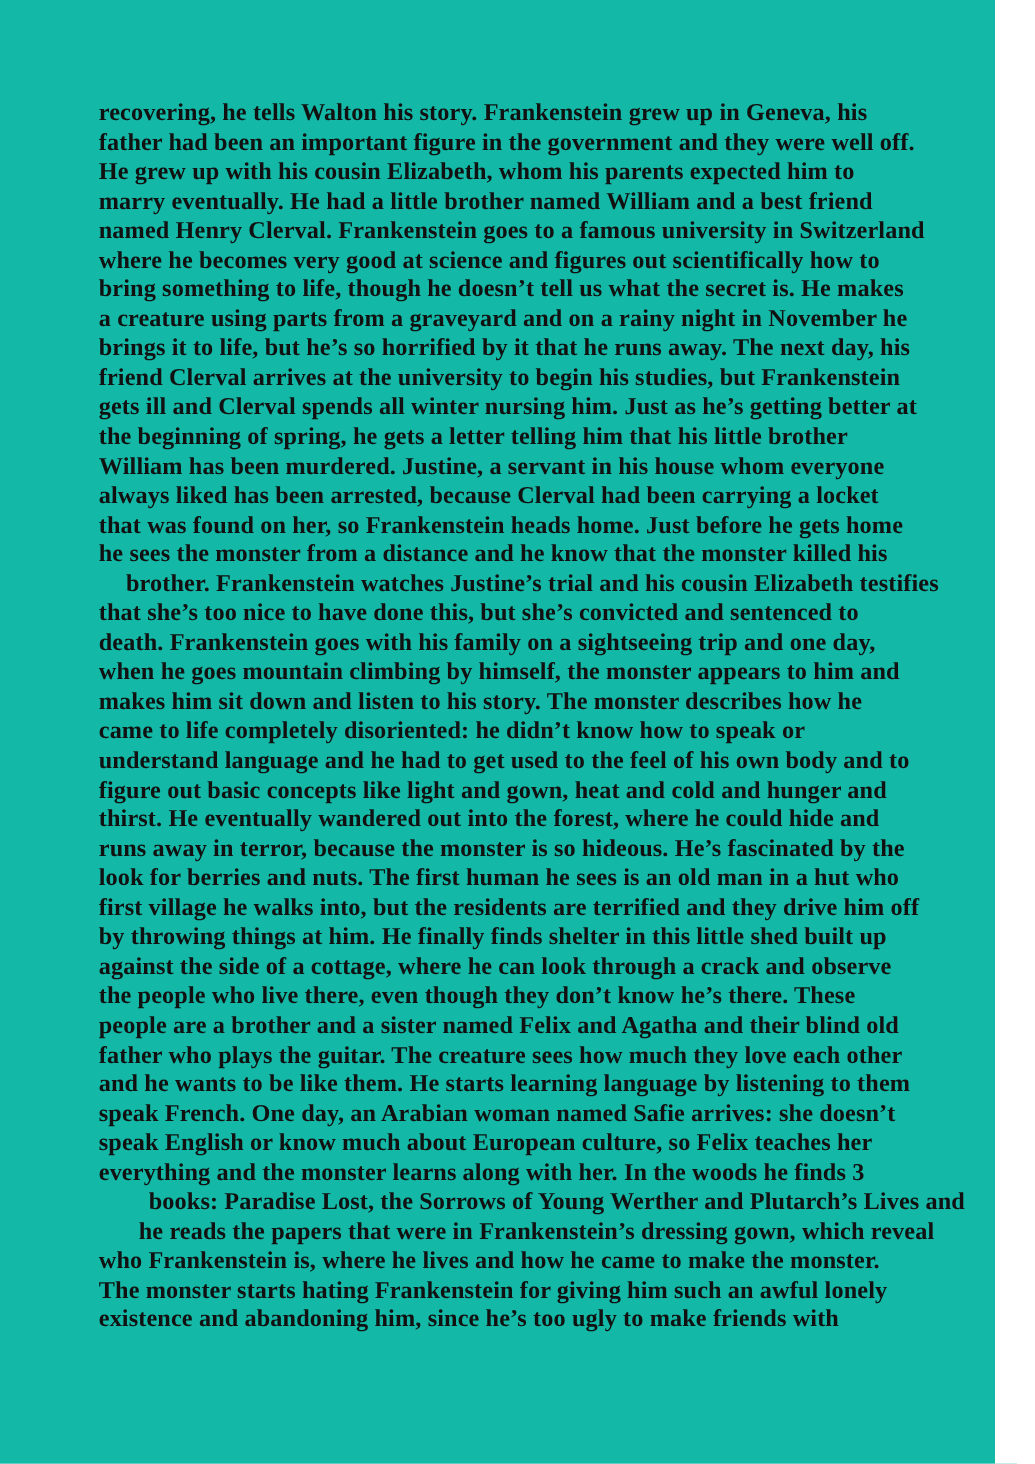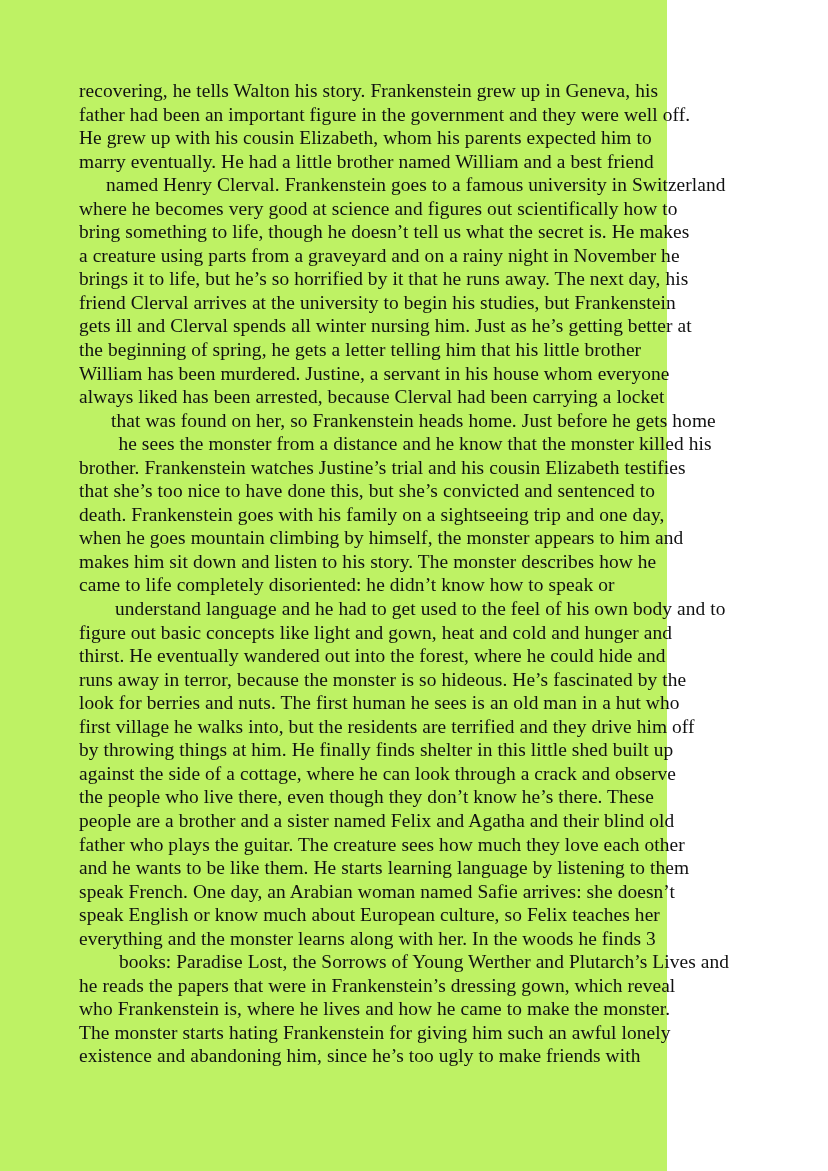--- a/index.html
+++ b/index.html
@@ -10,24 +10,25 @@
   body {
     width: 828px;
     height: 1171px;
     background: #ffffff;
     font-family: "Liberation Serif", "DejaVu Serif", serif;
     -webkit-font-smoothing: antialiased;
     overflow: hidden;
   }
   .page {
     position: relative;
-    width: 667px;
+    width: 796px;
     height: 1171px;
-    background: #bef264;
+    background: #14b8a6;
     box-sizing: border-box;
+    font-weight: bold;
   }
   .text-block {
     position: absolute;
     left: 79px;
     top: 79px;
     width: 672px;
   }
   .text-line {
     font-size: 19.4px;
     line-height: 23.55px;
@@ -39,52 +40,52 @@
 </style>
 </head>
 <body style="background: rgb(255, 255, 255);">
 
 <div class="page">
   <div class="text-block" id="body-text-block">
       <div class="text-line" style="color: rgb(17, 17, 17);">recovering, he tells Walton his story. Frankenstein grew up in Geneva, his</div>
       <div class="text-line" style="color: rgb(17, 17, 17);">father had been an important figure in the government and they were well off.</div>
       <div class="text-line" style="color: rgb(17, 17, 17);">He grew up with his cousin Elizabeth, whom his parents expected him to</div>
       <div class="text-line" style="color: rgb(17, 17, 17);">marry eventually. He had a little brother named William and a best friend</div>
-      <div class="text-line" style="color: rgb(17, 17, 17); margin-left: 27px;">named Henry Clerval. Frankenstein goes to a famous university in Switzerland</div>
+      <div class="text-line" style="color: rgb(17, 17, 17);">named Henry Clerval. Frankenstein goes to a famous university in Switzerland</div>
       <div class="text-line" style="color: rgb(17, 17, 17);">where he becomes very good at science and figures out scientifically how to</div>
       <div class="text-line" style="color: rgb(17, 17, 17);">bring something to life, though he doesn’t tell us what the secret is. He makes</div>
       <div class="text-line" style="color: rgb(17, 17, 17);">a creature using parts from a graveyard and on a rainy night in November he</div>
       <div class="text-line" style="color: rgb(17, 17, 17);">brings it to life, but he’s so horrified by it that he runs away. The next day, his</div>
       <div class="text-line" style="color: rgb(17, 17, 17);">friend Clerval arrives at the university to begin his studies, but Frankenstein</div>
       <div class="text-line" style="color: rgb(17, 17, 17);">gets ill and Clerval spends all winter nursing him. Just as he’s getting better at</div>
       <div class="text-line" style="color: rgb(17, 17, 17);">the beginning of spring, he gets a letter telling him that his little brother</div>
       <div class="text-line" style="color: rgb(17, 17, 17);">William has been murdered. Justine, a servant in his house whom everyone</div>
       <div class="text-line" style="color: rgb(17, 17, 17);">always liked has been arrested, because Clerval had been carrying a locket</div>
-      <div class="text-line" style="color: rgb(17, 17, 17); margin-left: 32px;">that was found on her, so Frankenstein heads home. Just before he gets home</div>
-      <div class="text-line" style="color: rgb(17, 17, 17); text-align: center;">he sees the monster from a distance and he know that the monster killed his</div>
-      <div class="text-line" style="color: rgb(17, 17, 17);">brother. Frankenstein watches Justine’s trial and his cousin Elizabeth testifies</div>
+      <div class="text-line" style="color: rgb(17, 17, 17);">that was found on her, so Frankenstein heads home. Just before he gets home</div>
+      <div class="text-line" style="color: rgb(17, 17, 17);">he sees the monster from a distance and he know that the monster killed his</div>
+      <div class="text-line" style="color: rgb(17, 17, 17); text-align: right;">brother. Frankenstein watches Justine’s trial and his cousin Elizabeth testifies</div>
       <div class="text-line" style="color: rgb(17, 17, 17);">that she’s too nice to have done this, but she’s convicted and sentenced to</div>
       <div class="text-line" style="color: rgb(17, 17, 17);">death. Frankenstein goes with his family on a sightseeing trip and one day,</div>
       <div class="text-line" style="color: rgb(17, 17, 17);">when he goes mountain climbing by himself, the monster appears to him and</div>
       <div class="text-line" style="color: rgb(17, 17, 17);">makes him sit down and listen to his story. The monster describes how he</div>
       <div class="text-line" style="color: rgb(17, 17, 17);">came to life completely disoriented: he didn’t know how to speak or</div>
-      <div class="text-line" style="color: rgb(17, 17, 17); margin-left: 36px;">understand language and he had to get used to the feel of his own body and to</div>
+      <div class="text-line" style="color: rgb(17, 17, 17);">understand language and he had to get used to the feel of his own body and to</div>
       <div class="text-line" style="color: rgb(17, 17, 17);">figure out basic concepts like light and gown, heat and cold and hunger and</div>
       <div class="text-line" style="color: rgb(17, 17, 17);">thirst. He eventually wandered out into the forest, where he could hide and</div>
       <div class="text-line" style="color: rgb(17, 17, 17);">runs away in terror, because the monster is so hideous. He’s fascinated by the</div>
       <div class="text-line" style="color: rgb(17, 17, 17);">look for berries and nuts. The first human he sees is an old man in a hut who</div>
       <div class="text-line" style="color: rgb(17, 17, 17);">first village he walks into, but the residents are terrified and they drive him off</div>
       <div class="text-line" style="color: rgb(17, 17, 17);">by throwing things at him. He finally finds shelter in this little shed built up</div>
       <div class="text-line" style="color: rgb(17, 17, 17);">against the side of a cottage, where he can look through a crack and observe</div>
       <div class="text-line" style="color: rgb(17, 17, 17);">the people who live there, even though they don’t know he’s there. These</div>
       <div class="text-line" style="color: rgb(17, 17, 17);">people are a brother and a sister named Felix and Agatha and their blind old</div>
       <div class="text-line" style="color: rgb(17, 17, 17);">father who plays the guitar. The creature sees how much they love each other</div>
       <div class="text-line" style="color: rgb(17, 17, 17);">and he wants to be like them. He starts learning language by listening to them</div>
       <div class="text-line" style="color: rgb(17, 17, 17);">speak French. One day, an Arabian woman named Safie arrives: she doesn’t</div>
       <div class="text-line" style="color: rgb(17, 17, 17);">speak English or know much about European culture, so Felix teaches her</div>
       <div class="text-line" style="color: rgb(17, 17, 17);">everything and the monster learns along with her. In the woods he finds 3</div>
       <div class="text-line" style="color: rgb(17, 17, 17); margin-left: 40px;">books: Paradise Lost, the Sorrows of Young Werther and Plutarch’s Lives and</div>
-      <div class="text-line" style="color: rgb(17, 17, 17);">he reads the papers that were in Frankenstein’s dressing gown, which reveal</div>
+      <div class="text-line" style="color: rgb(17, 17, 17); margin-left: 32px;">he reads the papers that were in Frankenstein’s dressing gown, which reveal</div>
       <div class="text-line" style="color: rgb(17, 17, 17);">who Frankenstein is, where he lives and how he came to make the monster.</div>
       <div class="text-line" style="color: rgb(17, 17, 17);">The monster starts hating Frankenstein for giving him such an awful lonely</div>
       <div class="text-line" style="color: rgb(17, 17, 17);">existence and abandoning him, since he’s too ugly to make friends with</div>
     </div>
 </div>
 
 </body></html>

